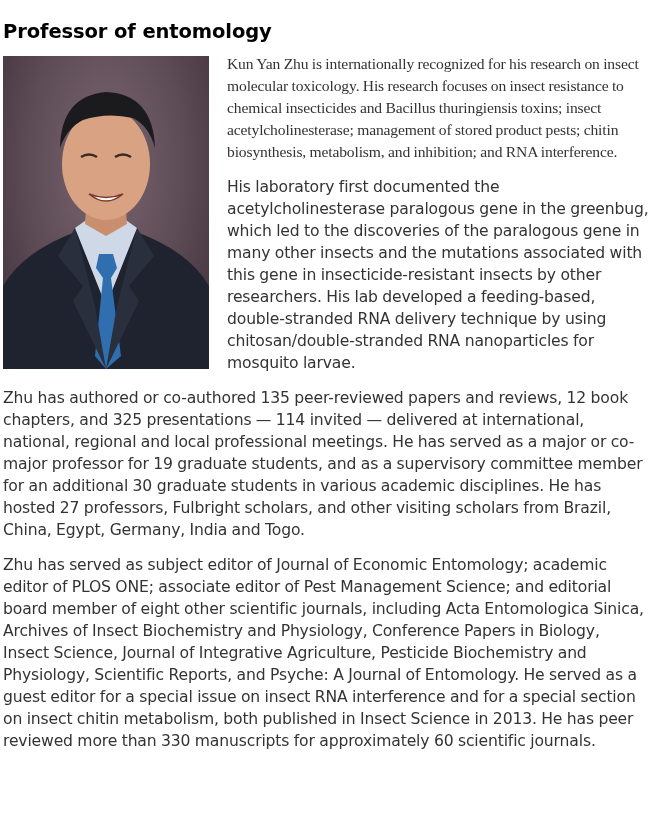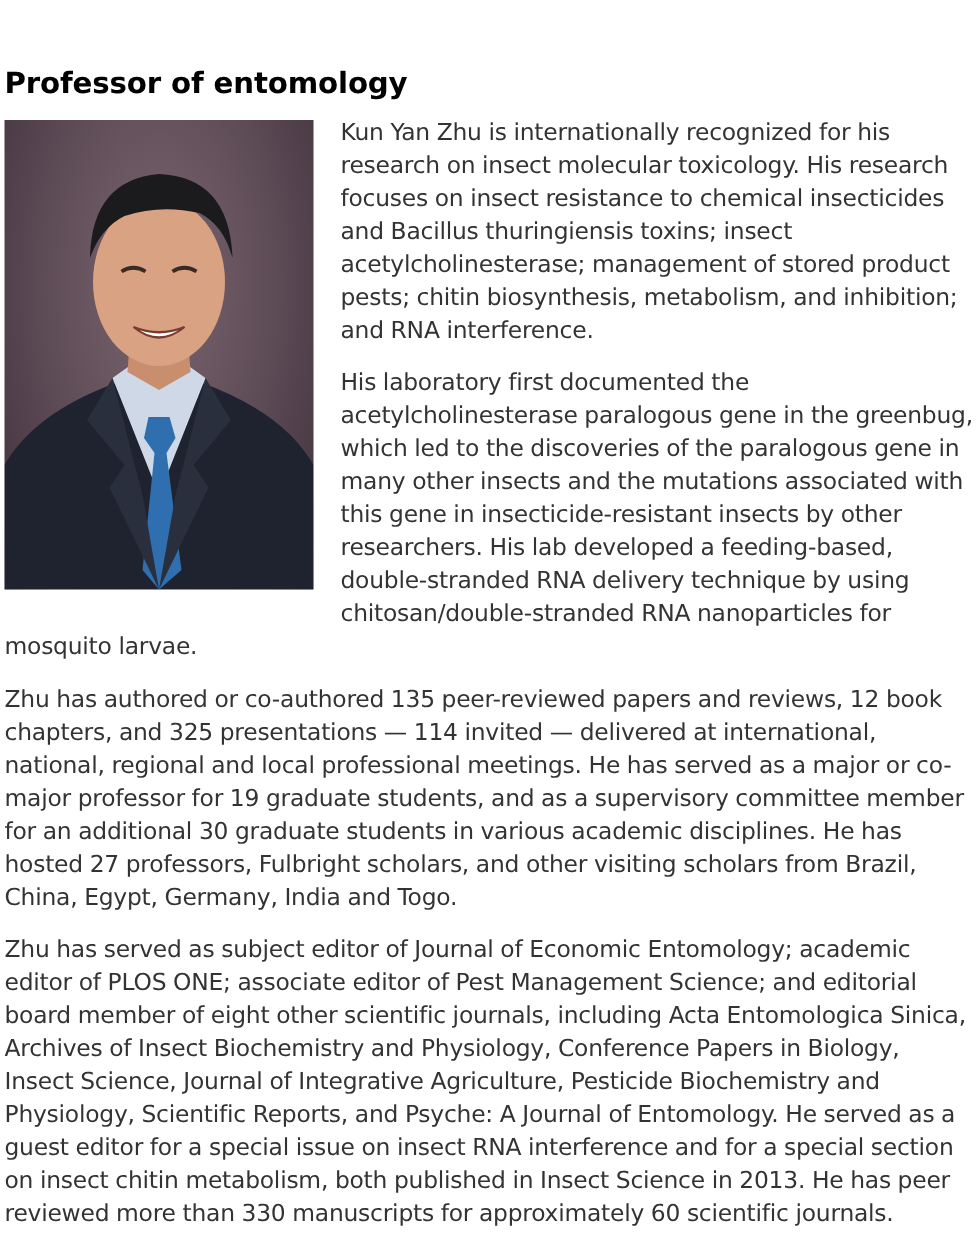--- a/index.html
+++ b/index.html
@@ -1,41 +1,41 @@
 <!DOCTYPE html>
 <html><head>
 <meta charset="utf-8">
 <style>
   html, body { margin: 0; padding: 0; background: #ffffff; }
   body {
     width: 653px; height: 840px; overflow: hidden;
     font-family: "DejaVu Sans", sans-serif;
     color: #333333;
   }
-  .page { padding: 4px 3px; margin-top: 36px; }
+  .page { padding: 16px 3px; }
   h2.title {
     margin: 0; padding-top: 3px;
     font-family: "DejaVu Sans", sans-serif;
     font-weight: bold; font-size: 19.5px; line-height: 26px;
     color: #000000; letter-spacing: -0.1px;
   }
   .photo {
     float: left; width: 206px; height: 313px;
     margin: 11px 18px 8px 0;
     position: relative; overflow: hidden;
     background: radial-gradient(ellipse at 50% 35%, #7a6670 0%, #5c4a55 55%, #3e3039 100%);
   }
   .photo svg { display: block; }
   p {
     margin: 0 0 13px 0;
     font-size: 15.6px; line-height: 22px;
     letter-spacing: -0.15px;
     word-spacing: -0.3px;
   }
-  p.first { margin-top: 8px; }
+  p.first { margin-top: 8px; font-family: Liberation Serif, serif; }
 </style>
 </head>
 <body>
 
 <div class="page">
   <h2 class="title">Professor of entomology</h2>
 
   <div class="photo" title="Portrait of Kun Yan Zhu">
     <svg width="206" height="313" viewBox="0 0 206 313">
 

